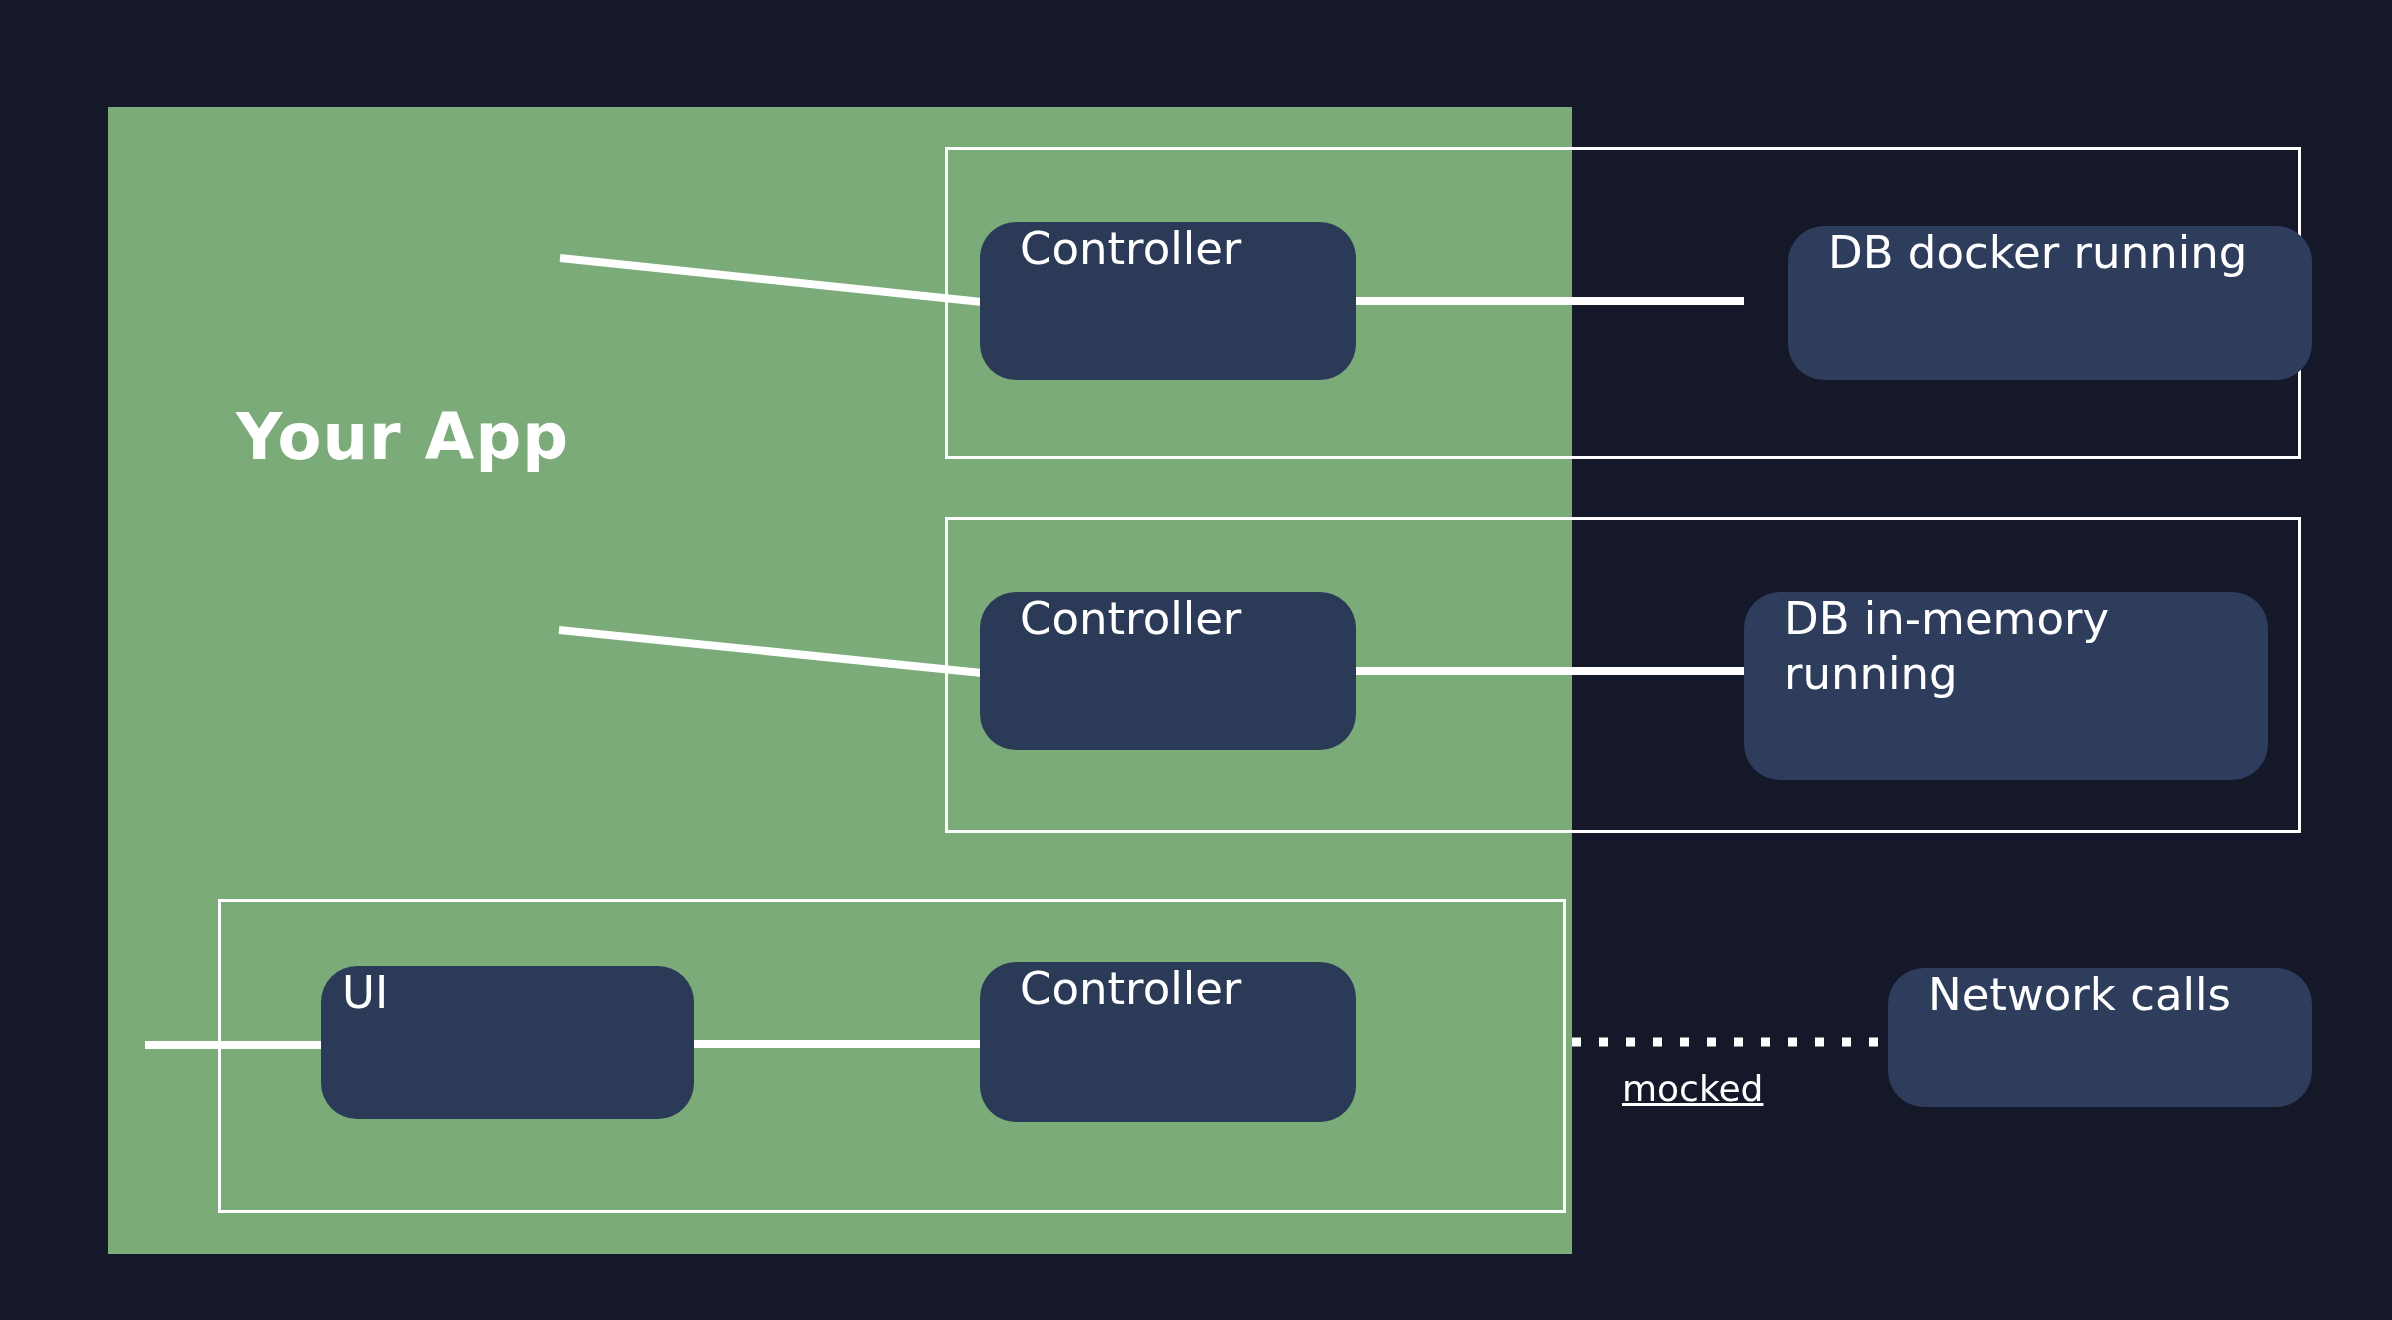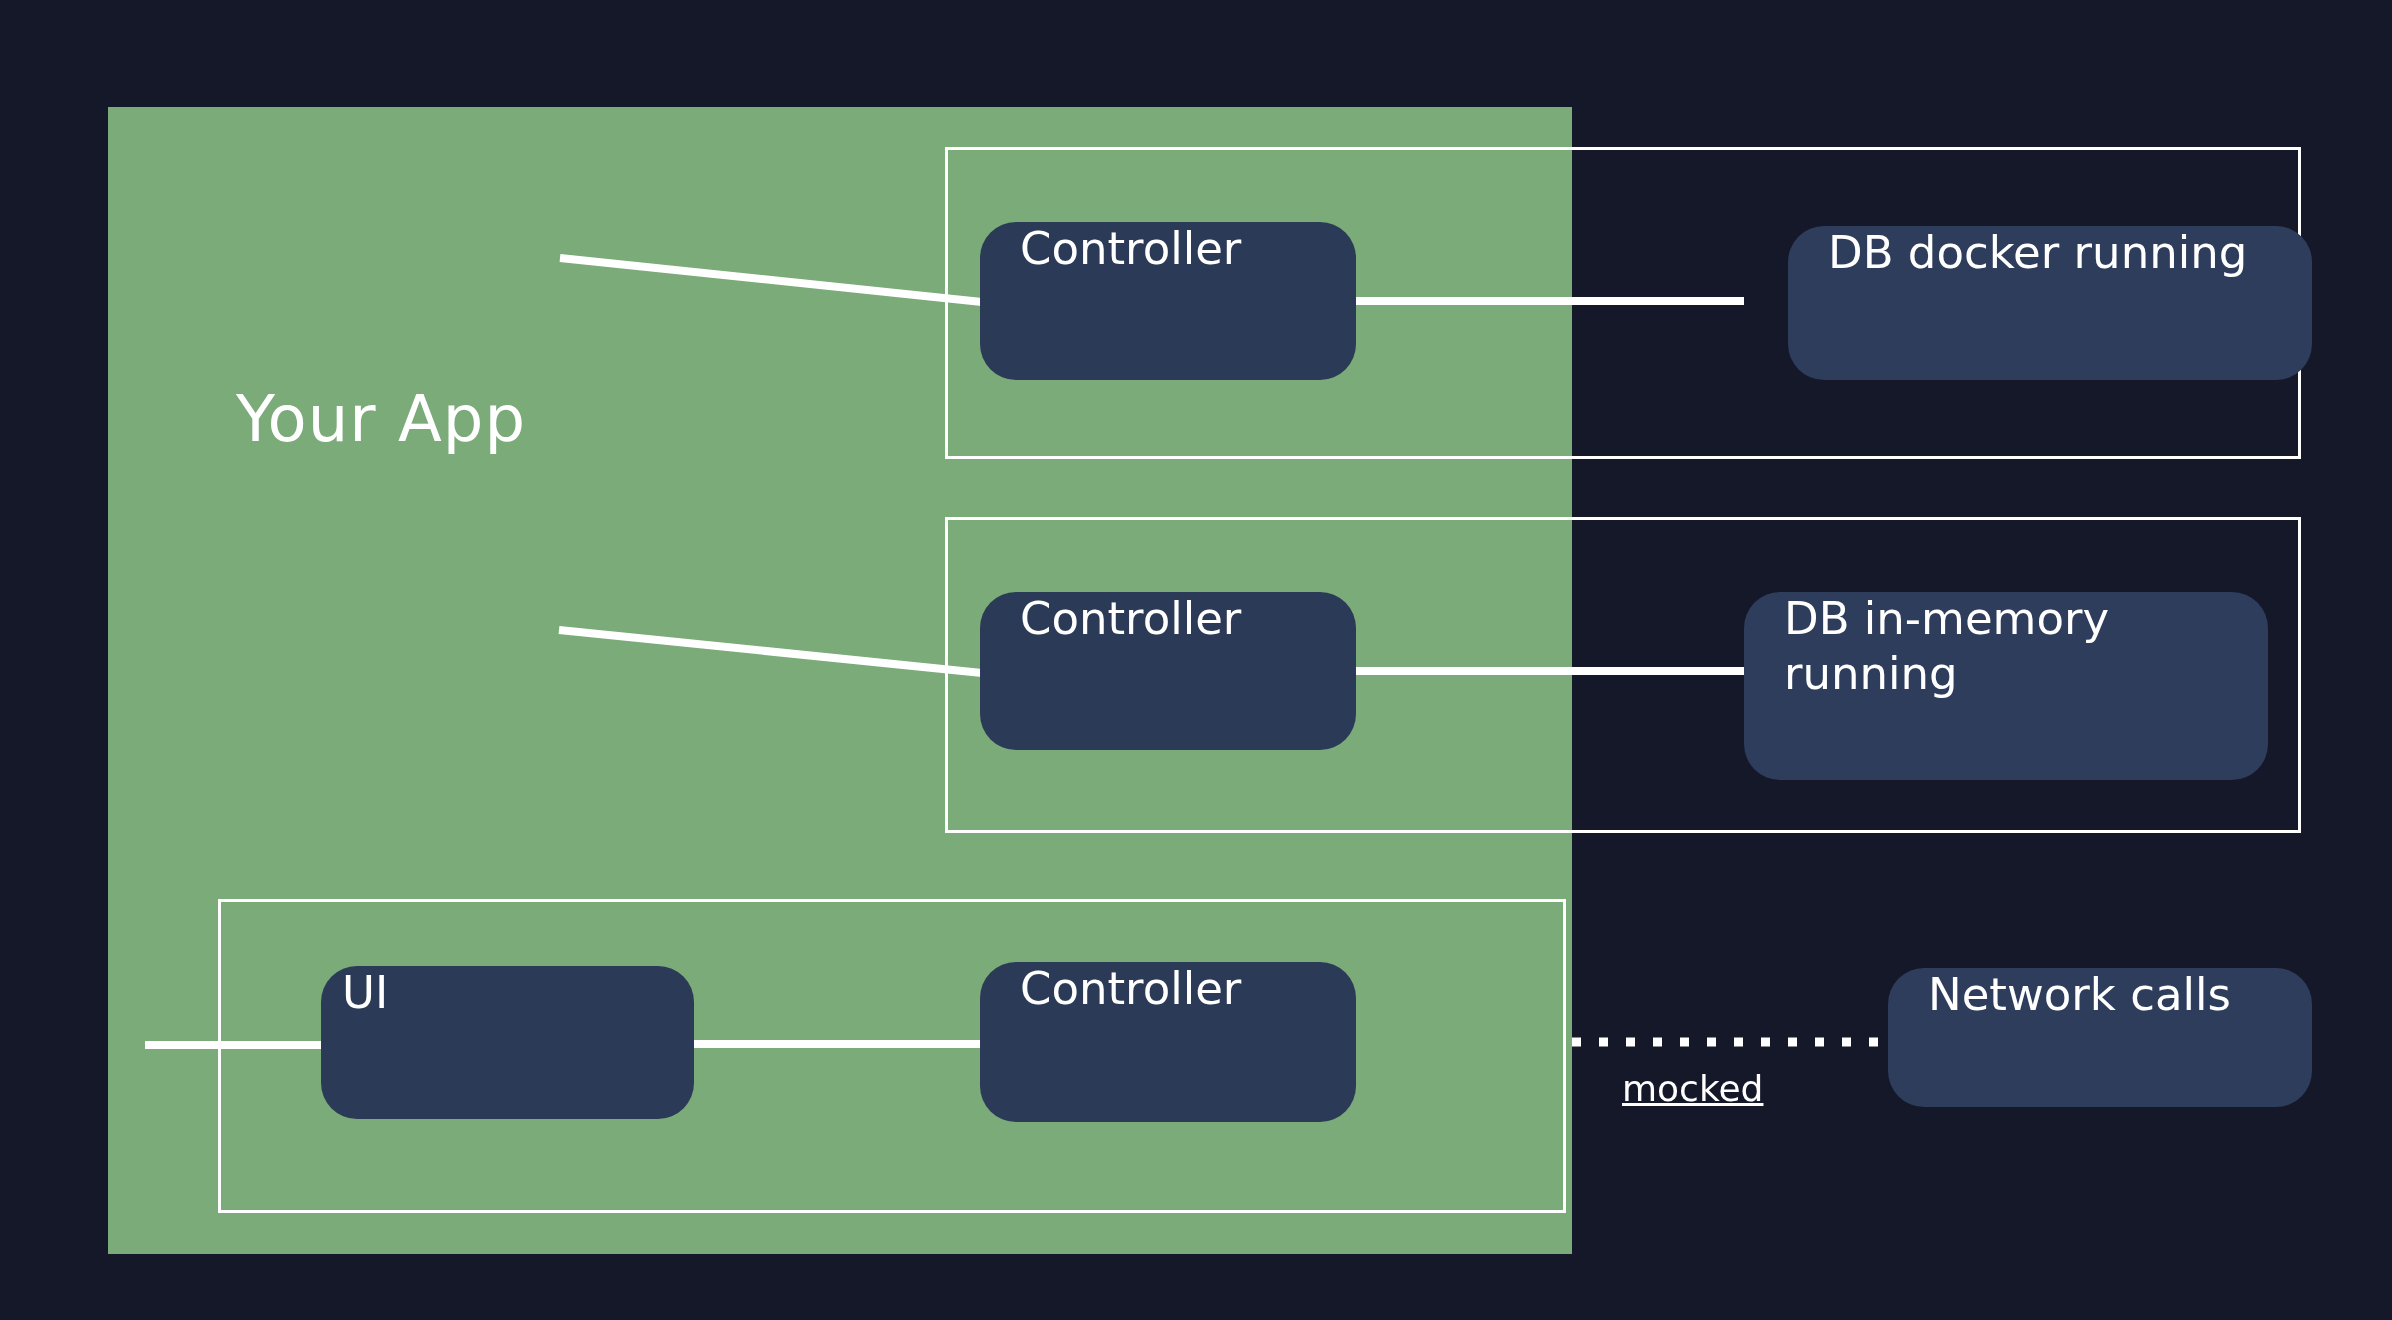--- a/index.html
+++ b/index.html
@@ -20,23 +20,23 @@
   .app-region {
     left: 108px;
     top: 107px;
     width: 1464px;
     height: 1147px;
     background: #7aab79;
     z-index: 0;
   }
   .app-label {
     left: 236px;
-    top: 382px;
+    top: 400px;
     font-size: 64px;
-    font-weight: normal;
+    font-weight: bold;
     color: #ffffff;
     letter-spacing: 1px;
     z-index: 4;
   }
 
   
   .scope {
     border: 3px solid #ffffff;
     background: transparent;
     box-sizing: border-box;

